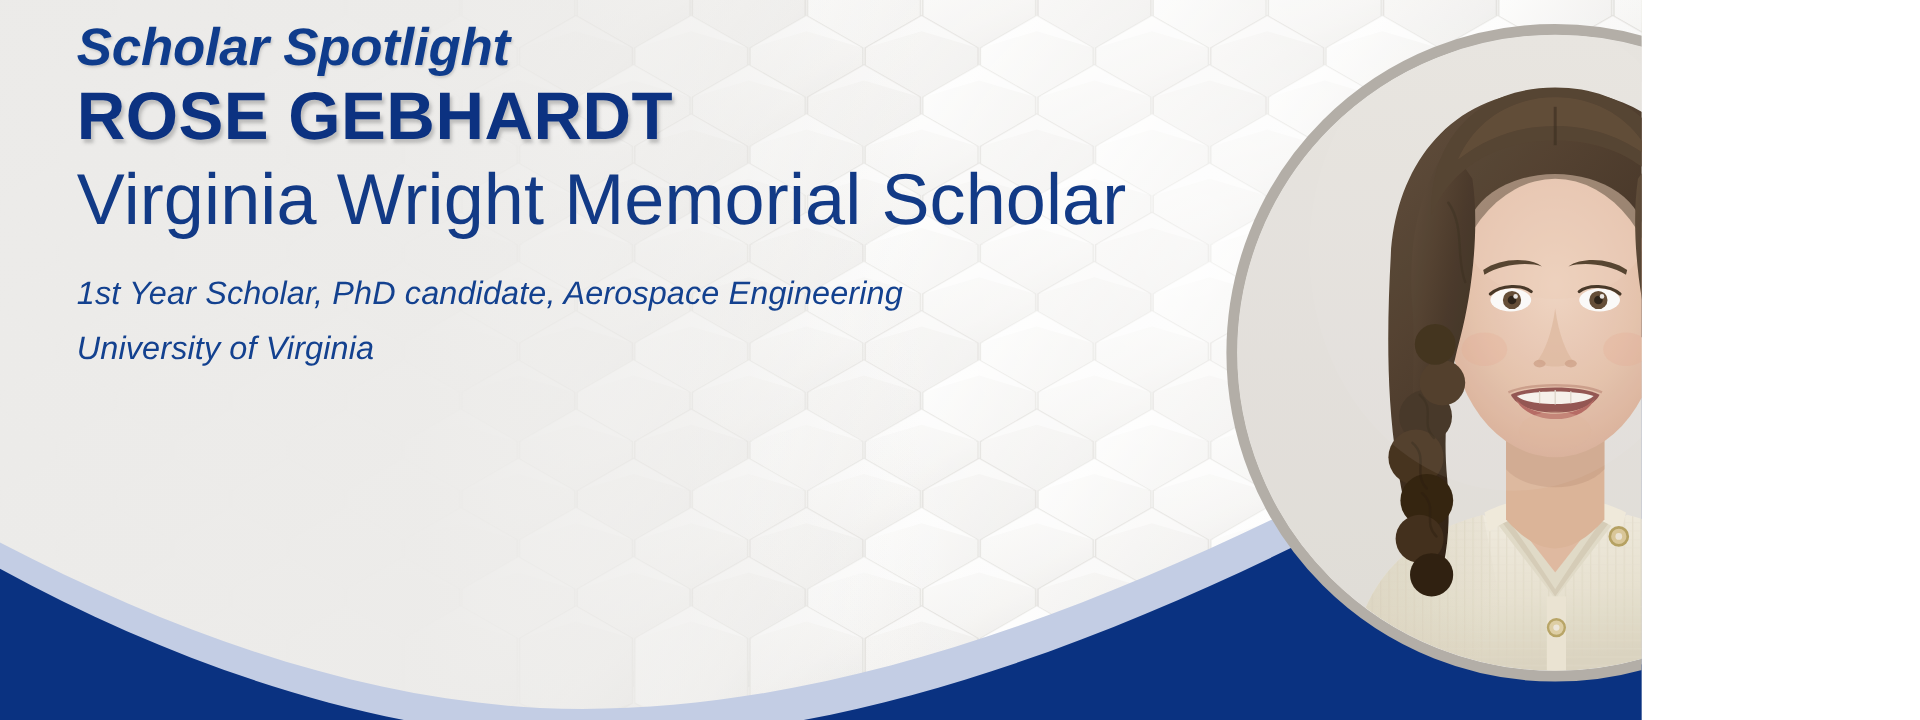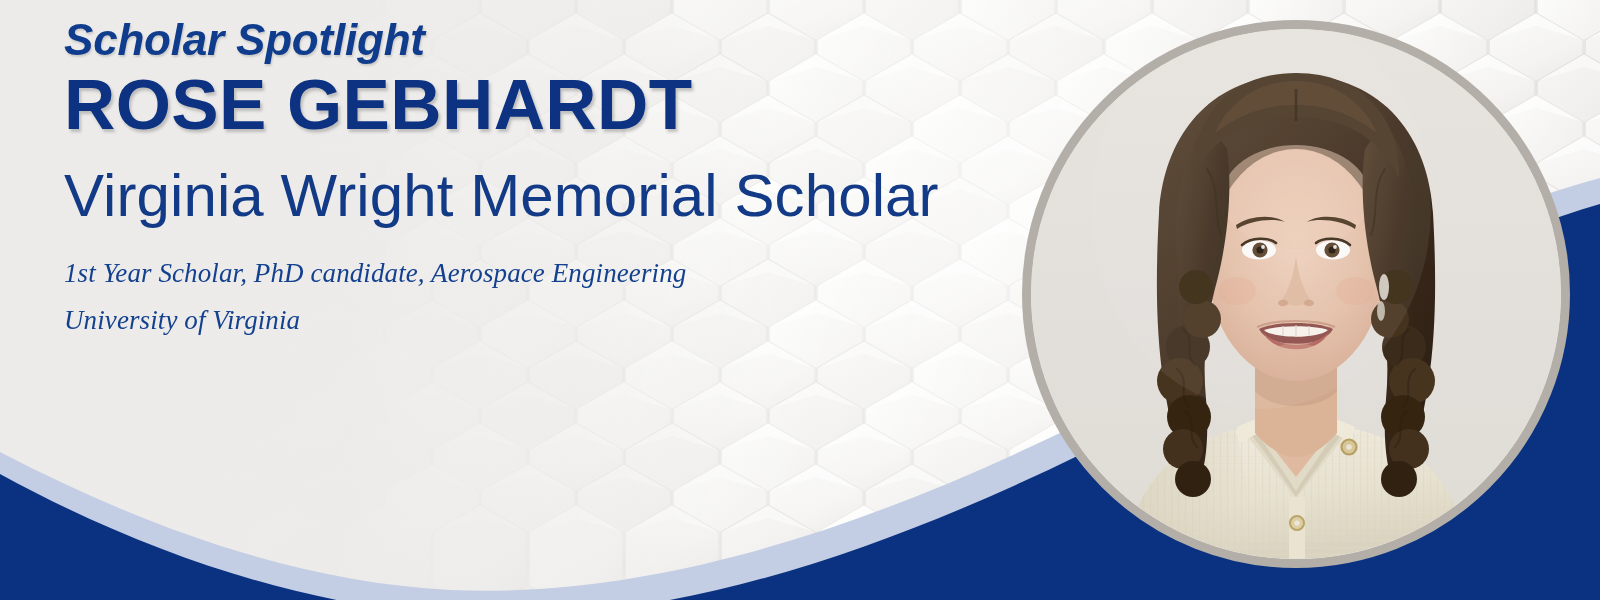--- a/index.html
+++ b/index.html
@@ -3,21 +3,21 @@
 <meta charset="utf-8">
 <title>Scholar Spotlight Banner</title>
 <style>
   html, body {
     margin: 0;
     padding: 0;
     background: #ffffff;
   }
   #banner {
     position: relative;
-    width: 1600px;
+    width: 1368px;
     height: 600px;
     overflow: hidden;
     background: #84cc16;
     font-family: "Liberation Sans", sans-serif;
   }
 
   
   .layer {
     position: absolute;
     top: 0; left: 0;
@@ -64,26 +64,26 @@
     font-size: 44px;
     font-style: italic;
     font-weight: 700;
     color: #0f3c8c;
     letter-spacing: -0.2px;
     line-height: 1.18;
     margin: 0 0 2px 0;
     text-shadow: 1px 2px 2px rgba(140,140,140,0.35);
   }
   #headline {
-    font-size: 71px;
+    font-size: 56px;
     font-weight: 700;
     color: #0c3281;
     letter-spacing: 0.4px;
     line-height: 1.05;
-    margin: 0 0 18px 0;
+    margin: 0 0 4px 0;
     white-space: nowrap;
     text-shadow: 2px 3px 3px rgba(130,130,130,0.45);
   }
   #award {
     font-size: 60px;
     font-weight: 400;
     color: #123a86;
     letter-spacing: 0.1px;
     line-height: 1.2;
     margin: 0 0 18px 0;
@@ -91,21 +91,20 @@
   }
   .detail-line {
     font-size: 27px;
     font-style: italic;
     font-weight: 400;
     color: #13418f;
     letter-spacing: 0.1px;
     line-height: 1.72;
     margin: 0;
     white-space: nowrap;
-    font-family: Liberation Serif, serif;
   }
 
   
   #portrait-wrap {
     position: absolute;
     left: 1022px;
     top: 20px;
     width: 548px;
     height: 548px;
     border-radius: 50%;

